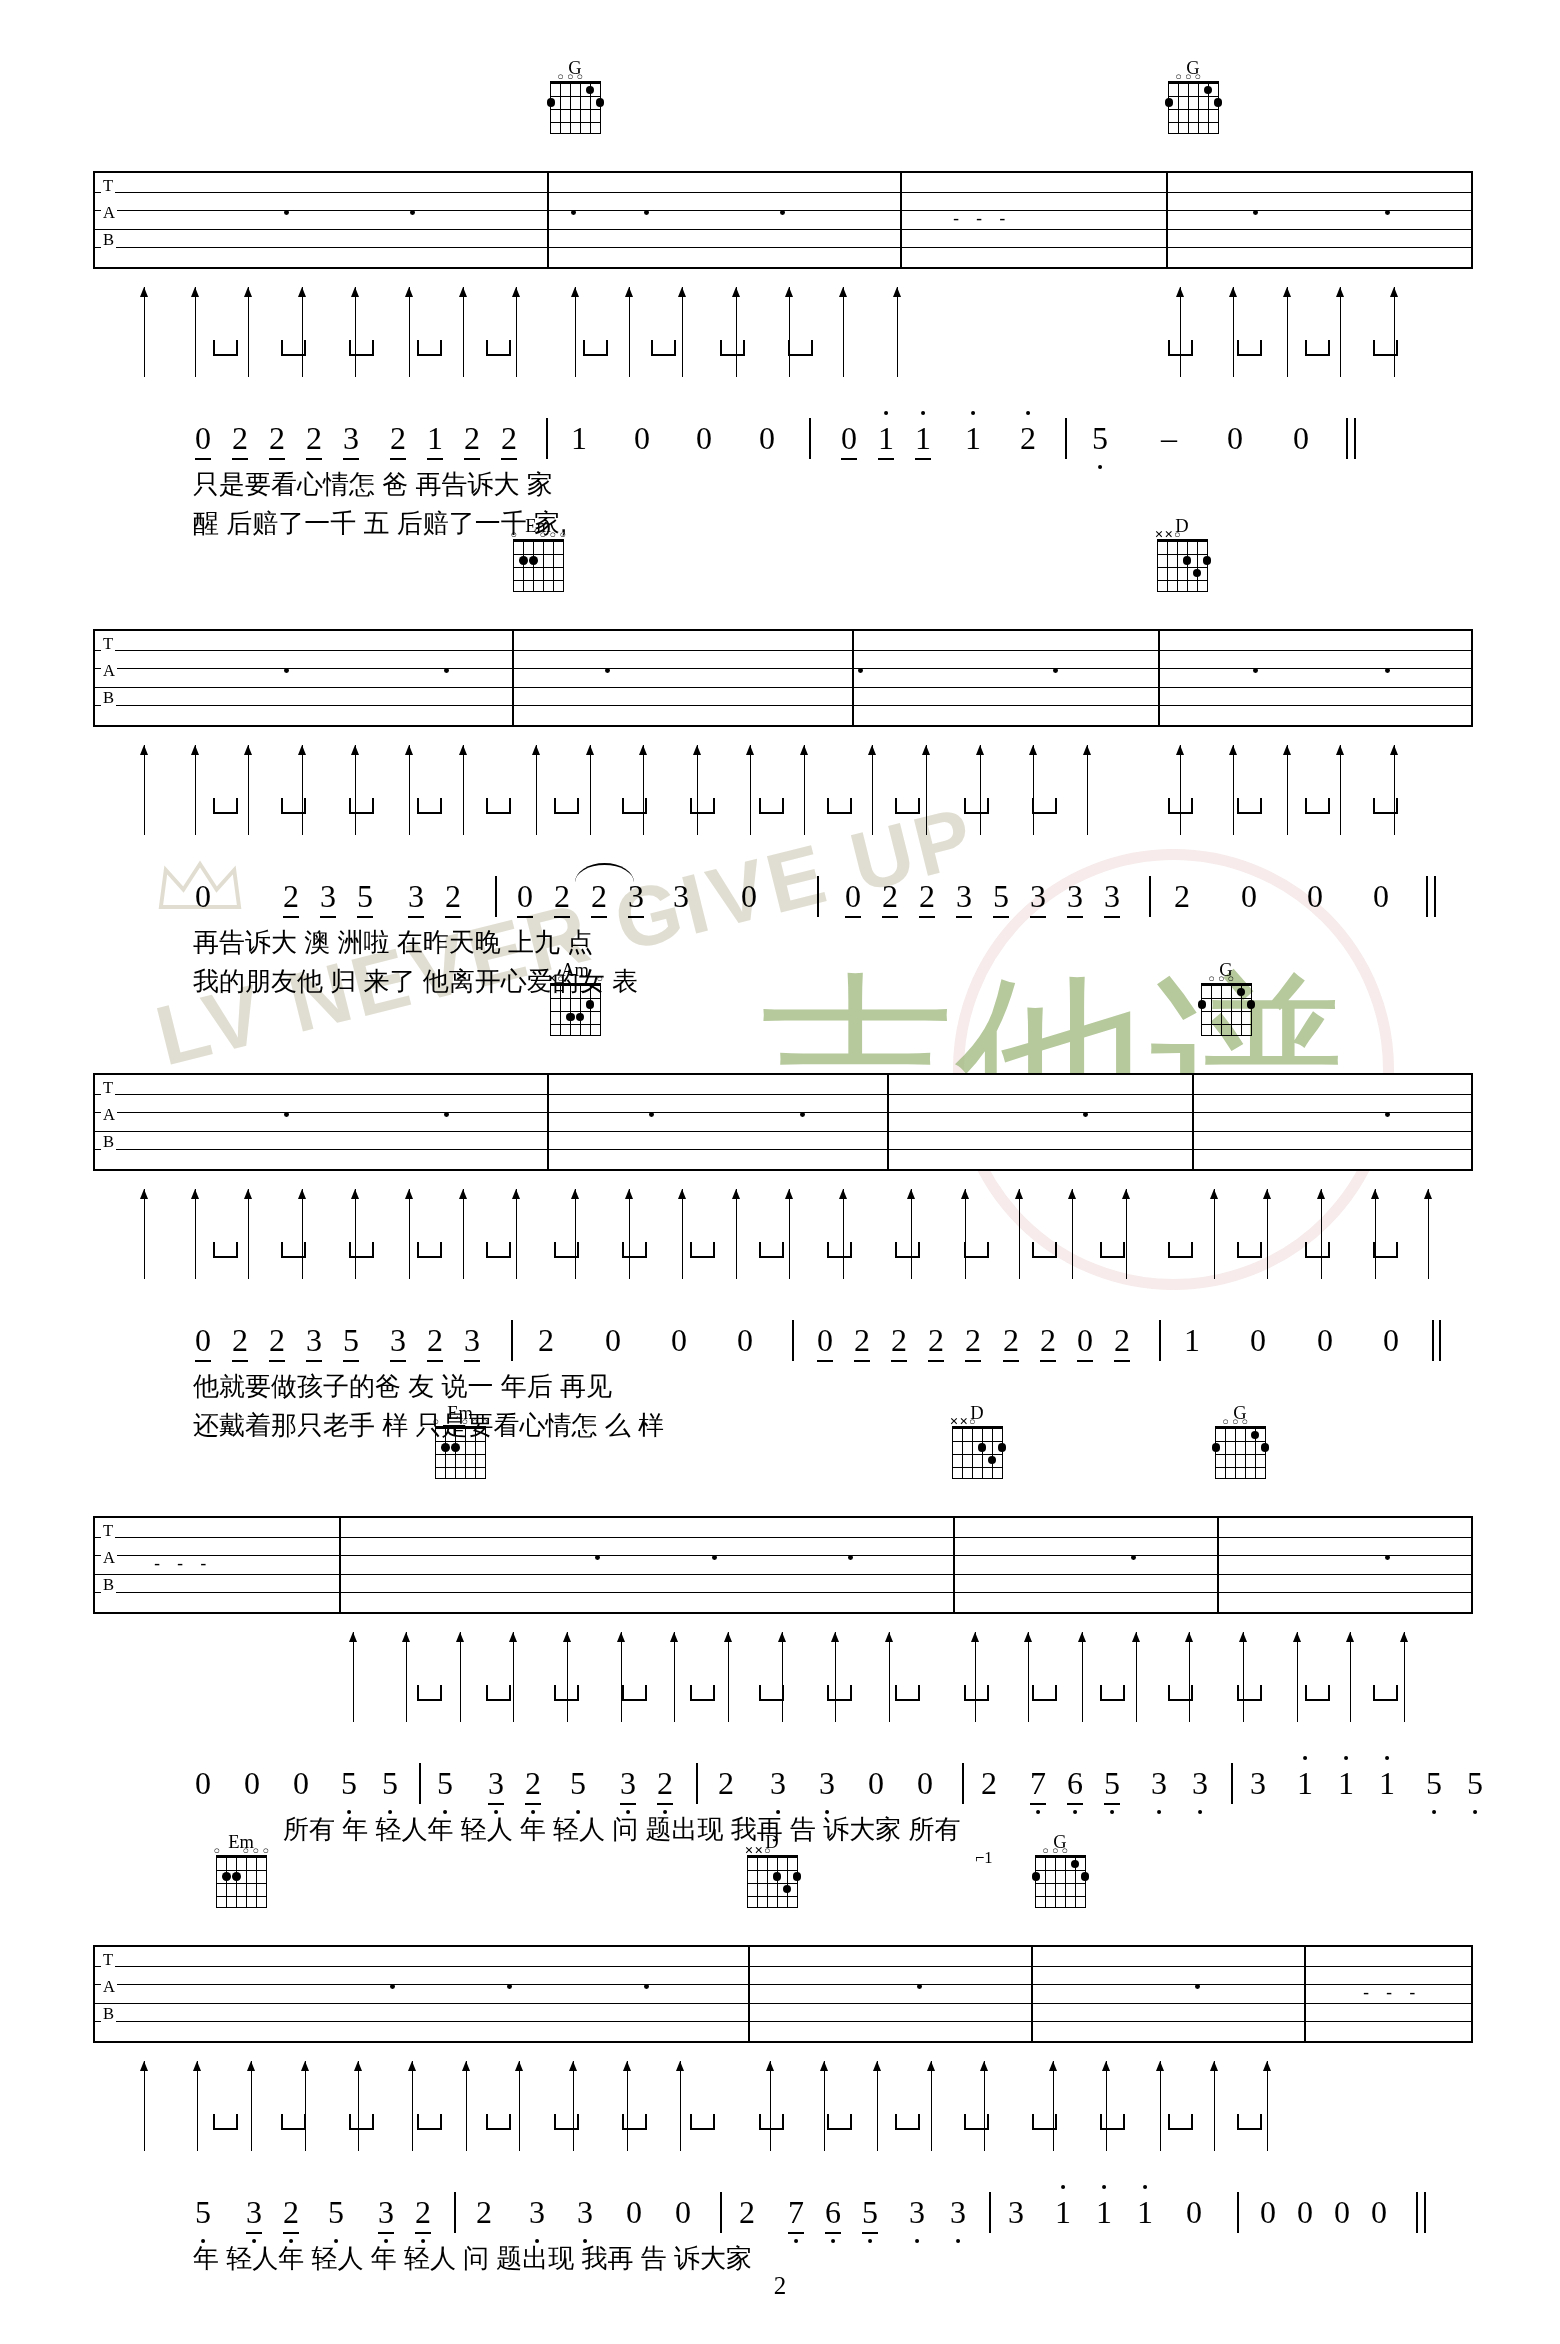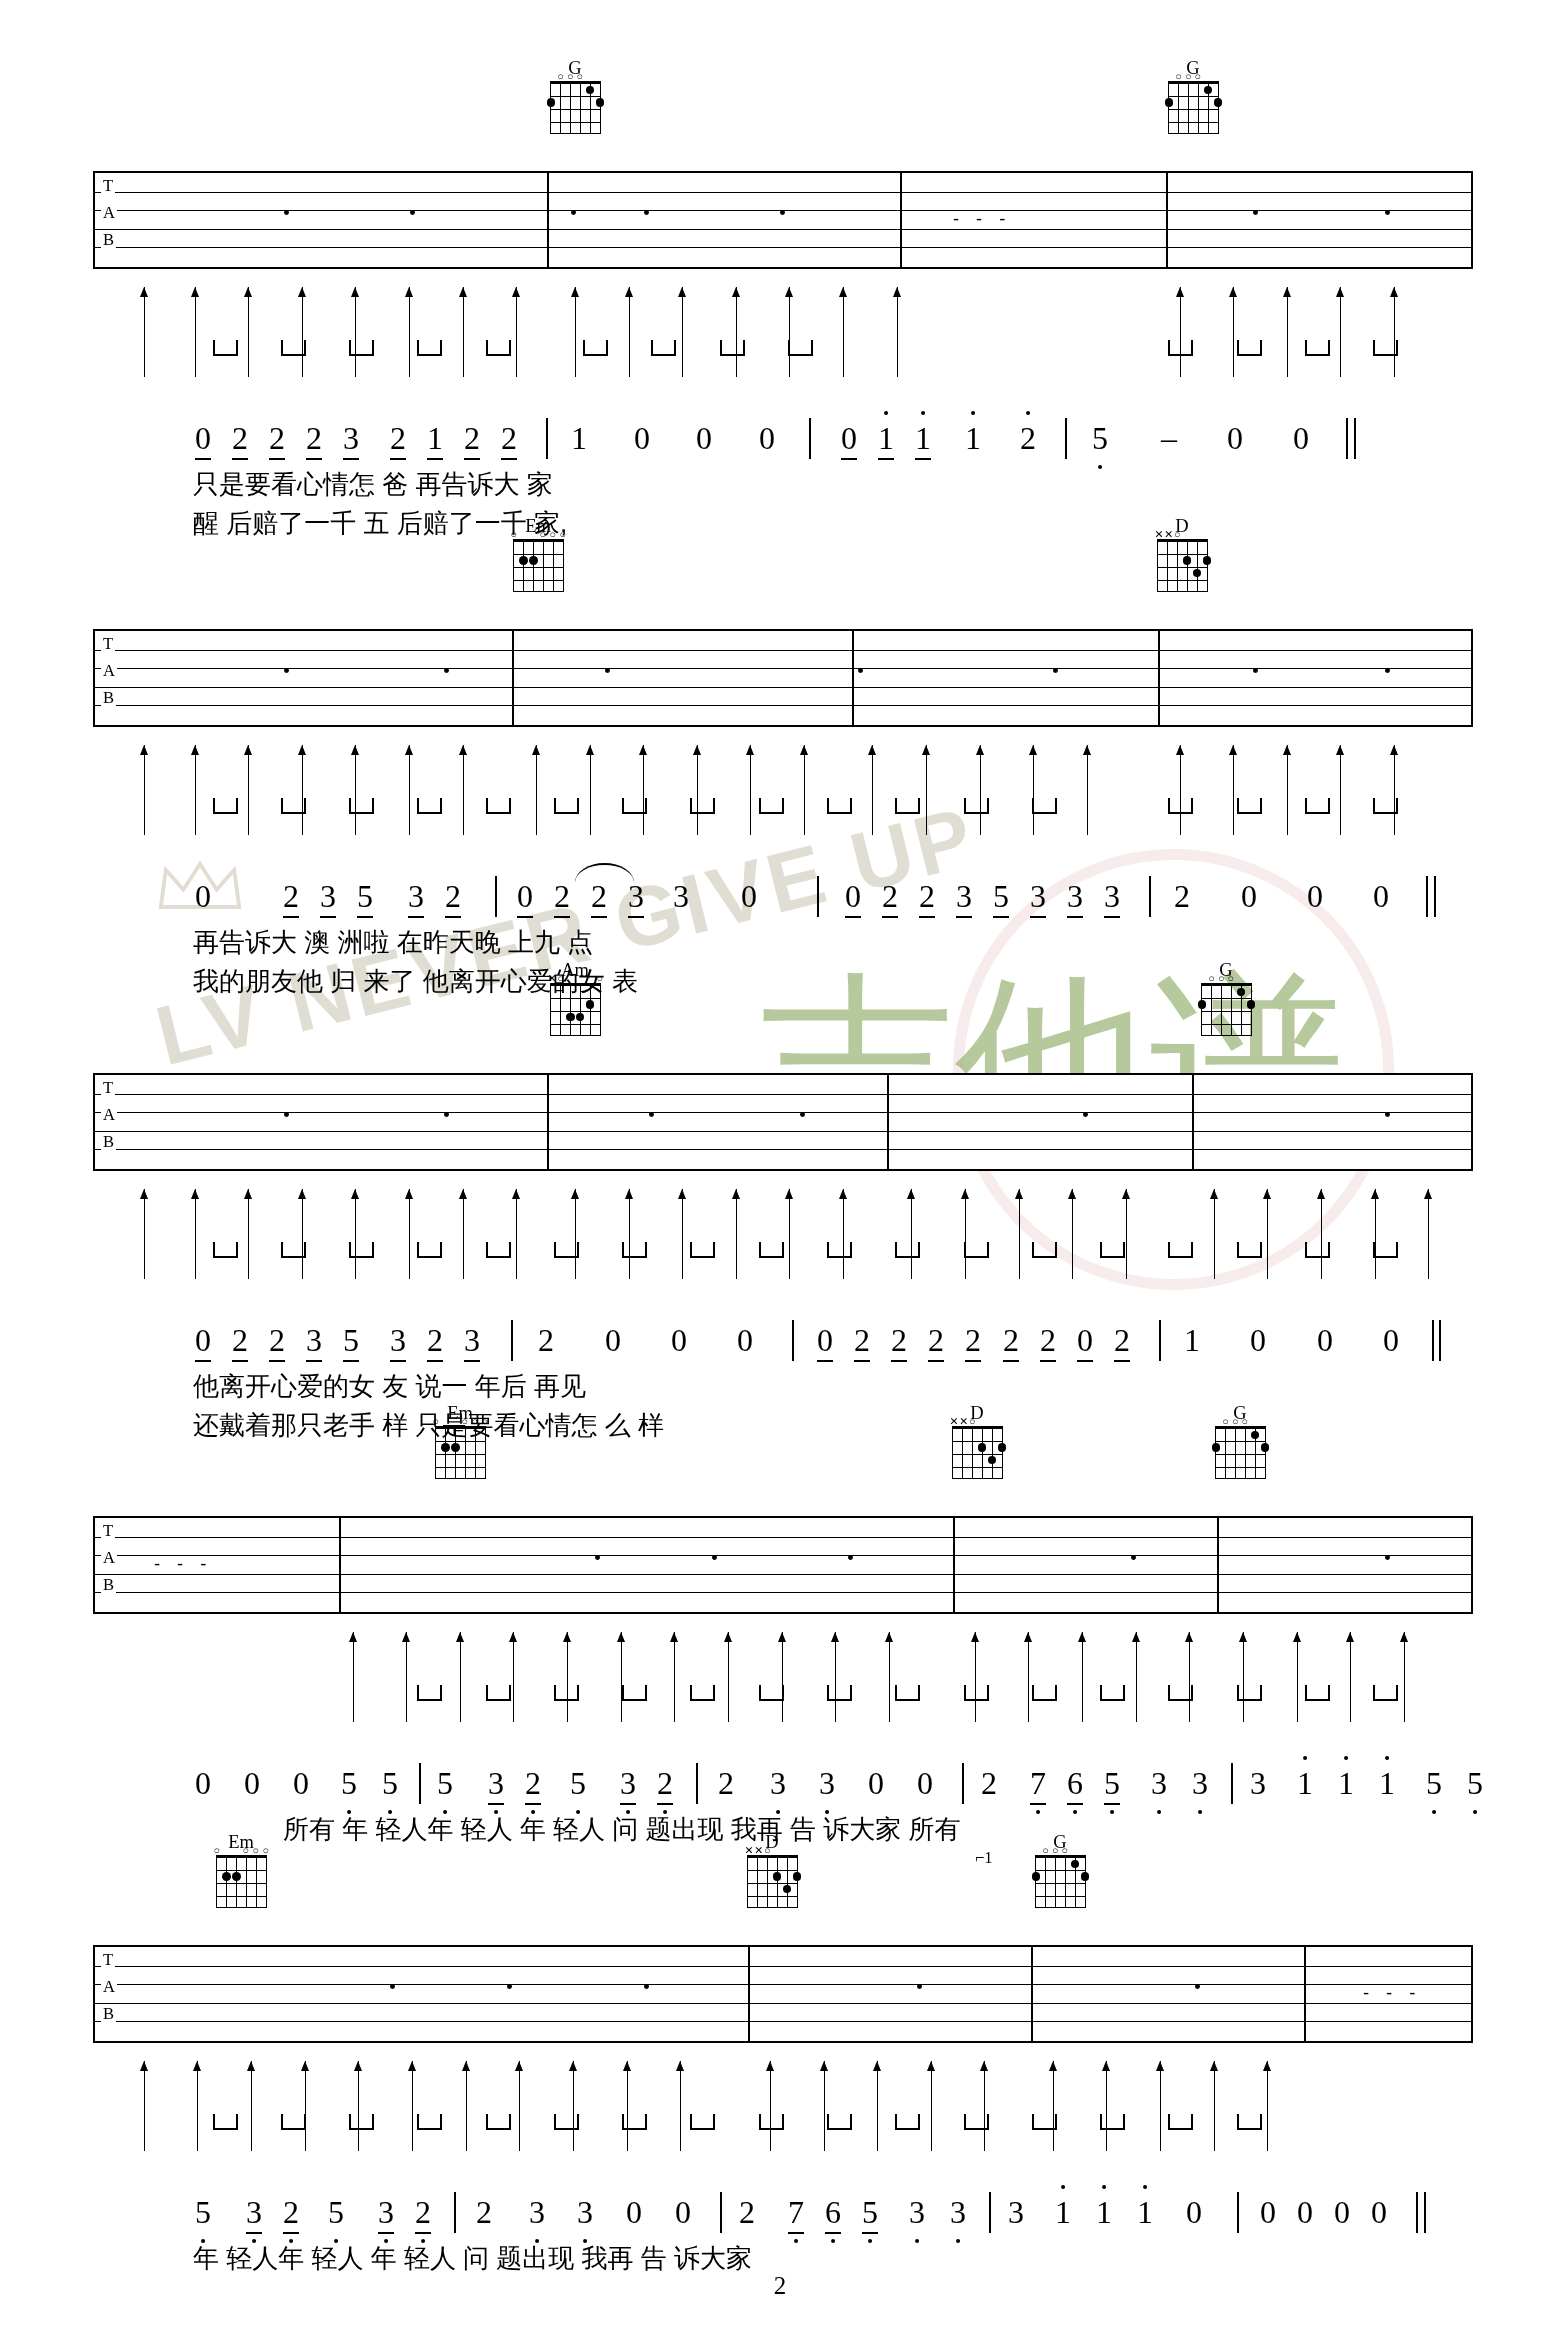--- a/index.html
+++ b/index.html
@@ -672,21 +672,21 @@
       <span class="num" style="left:1114px">2<i class="u"></i></span>
       <span class="vbar" style="left:1159px;top:-2px;height:41px"></span>
       <span class="num" style="left:1184px">1</span>
       <span class="num" style="left:1250px">0</span>
       <span class="num" style="left:1317px">0</span>
       <span class="num" style="left:1383px">0</span>
       <span class="vbar" style="left:1432px;top:-2px;height:41px"></span>
       <span class="vbar" style="left:1439px;top:-2px;height:41px"></span>
     </div>
 
-    <div class="lyric" style="left:193px;top:408px">他离开心爱的女 友          说一 年后   再见</div>
+    <div class="lyric" style="left:193px;top:408px">他就要做孩子的爸 友          说一 年后   再见</div>
     <div class="lyric" style="left:193px;top:447px">还戴着那只老手 样          只是要看心情怎 么 样</div>
   </div>
 
   <div class="system" style="top:1404px;">
     <div class="chordbox" style="left:429px;top:0;">
       <div class="chordname">Em</div>
       <div class="grid nut">
         <div class="gv" style="left:9.8px"></div>
           <div class="gv" style="left:19.5px"></div>
           <div class="gv" style="left:29px"></div>

